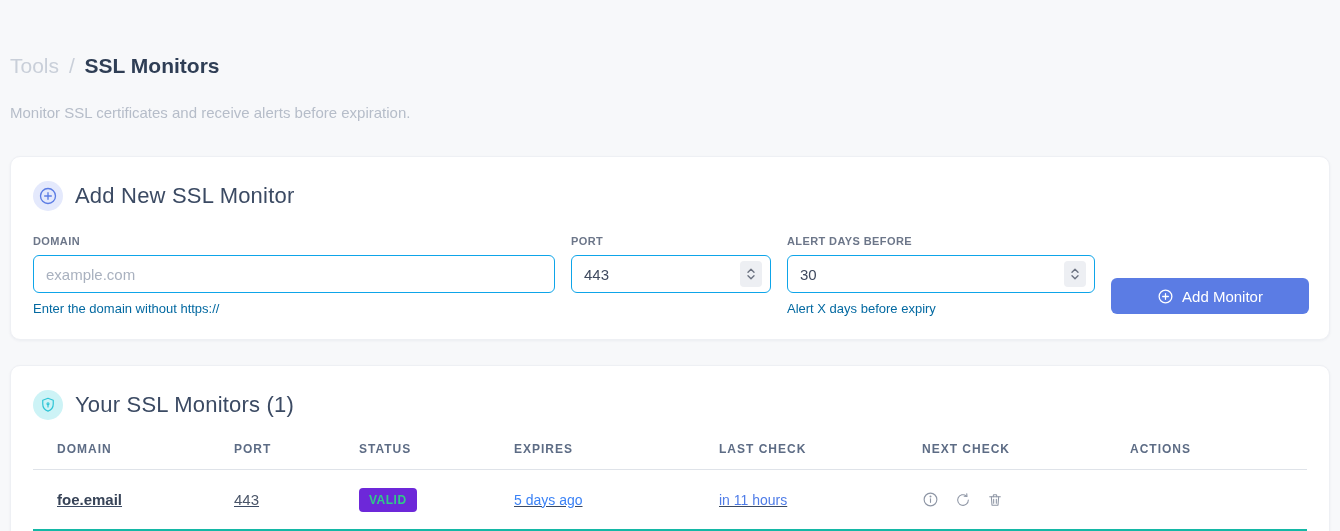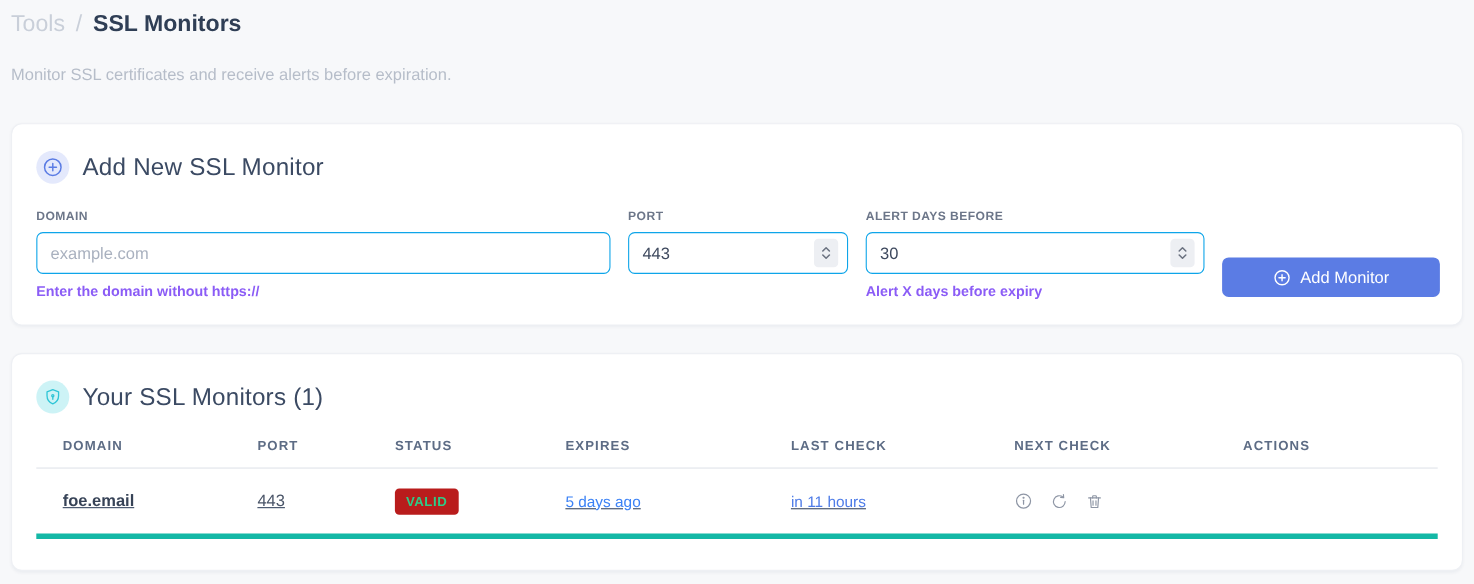--- a/index.html
+++ b/index.html
@@ -5,21 +5,21 @@
   * { box-sizing: border-box; margin: 0; padding: 0; }
   html, body { width: 1340px; height: 531px; overflow: hidden; }
   body {
     background: #f7f8fa;
     font-family: "Liberation Sans", sans-serif;
     color: #3b4a63;
   }
   .page { padding: 8px 10px 0 10px; }
 
   
-  .breadcrumb { font-size: 21px; line-height: 27px; }
+  .breadcrumb { font-size: 21px; line-height: 27px; margin-top: 44px; }
   .crumb-light { color: #c9cfd9; font-weight: 400; }
   .crumb-sep { color: #c9cfd9; font-weight: 400; padding: 0 4px; }
   .crumb-current { color: #2f3e55; font-weight: 700; }
   .subtitle { margin-top: 25px; font-size: 15px; color: #b6bdc9; }
 
   
   .card {
     background: #fff;
     border: 1px solid #eef0f4;
     border-radius: 10px;
@@ -63,21 +63,21 @@
     padding: 0 12px; font-size: 15px; color: #3f4a5f;
     font-family: "Liberation Sans", sans-serif;
   }
   .input-wrap input::placeholder { color: #a9b1bf; }
   .spinner {
     position: absolute; right: 8px; top: 50%; transform: translateY(-50%);
     width: 22px; height: 26px; border-radius: 4px; background: #edeff3;
     display: flex; align-items: center; justify-content: center;
     cursor: pointer;
   }
-  .helper { margin-top: 8px; font-size: 13px; color: #8b5cf6; font-weight: bold; }
+  .helper { margin-top: 8px; font-size: 13px; color: #0369a1; }
   .btn-col { padding-top: 43px; }
   .btn-primary {
     width: 198px; height: 36px;
     background: #5b7ce4; color: #fff;
     border: none; border-radius: 6px;
     font-size: 15px; font-family: "Liberation Sans", sans-serif;
     display: flex; align-items: center; justify-content: center; gap: 8px;
     cursor: pointer;
   }
 
@@ -97,21 +97,21 @@
     letter-spacing: 1px; text-transform: uppercase;
   }
   .row-data {
     border-bottom: 5px solid #14b8a6;
     height: 64px; align-items: center; text-decoration: underline;
   }
   .cell-domain { font-size: 15px; font-weight: 700; color: #374357; }
   .cell-plain { font-size: 15px; color: #4a5568; }
   .status-pill {
     display: inline-block;
-    background: #b91c1c; color: #2fcb87;
+    background: #6d28d9; color: #2fcb87;
     font-size: 12px; font-weight: 700; letter-spacing: 0.5px;
     padding: 5px 10px; border-radius: 4px;
   }
   .expires-date { font-size: 15px; color: #333f52; }
   .expires-sub { font-size: 13px; color: #a0a8b5; margin-top: 5px; }
   .cell-small { font-size: 14px; color: #3b82f6; }
   .cell-next { font-size: 14px; color: #4e7ce8; }
   .actions-cell { display: flex; align-items: center; gap: 16px; }
   .action-btn {
     background: none; border: none; padding: 0; cursor: pointer;

